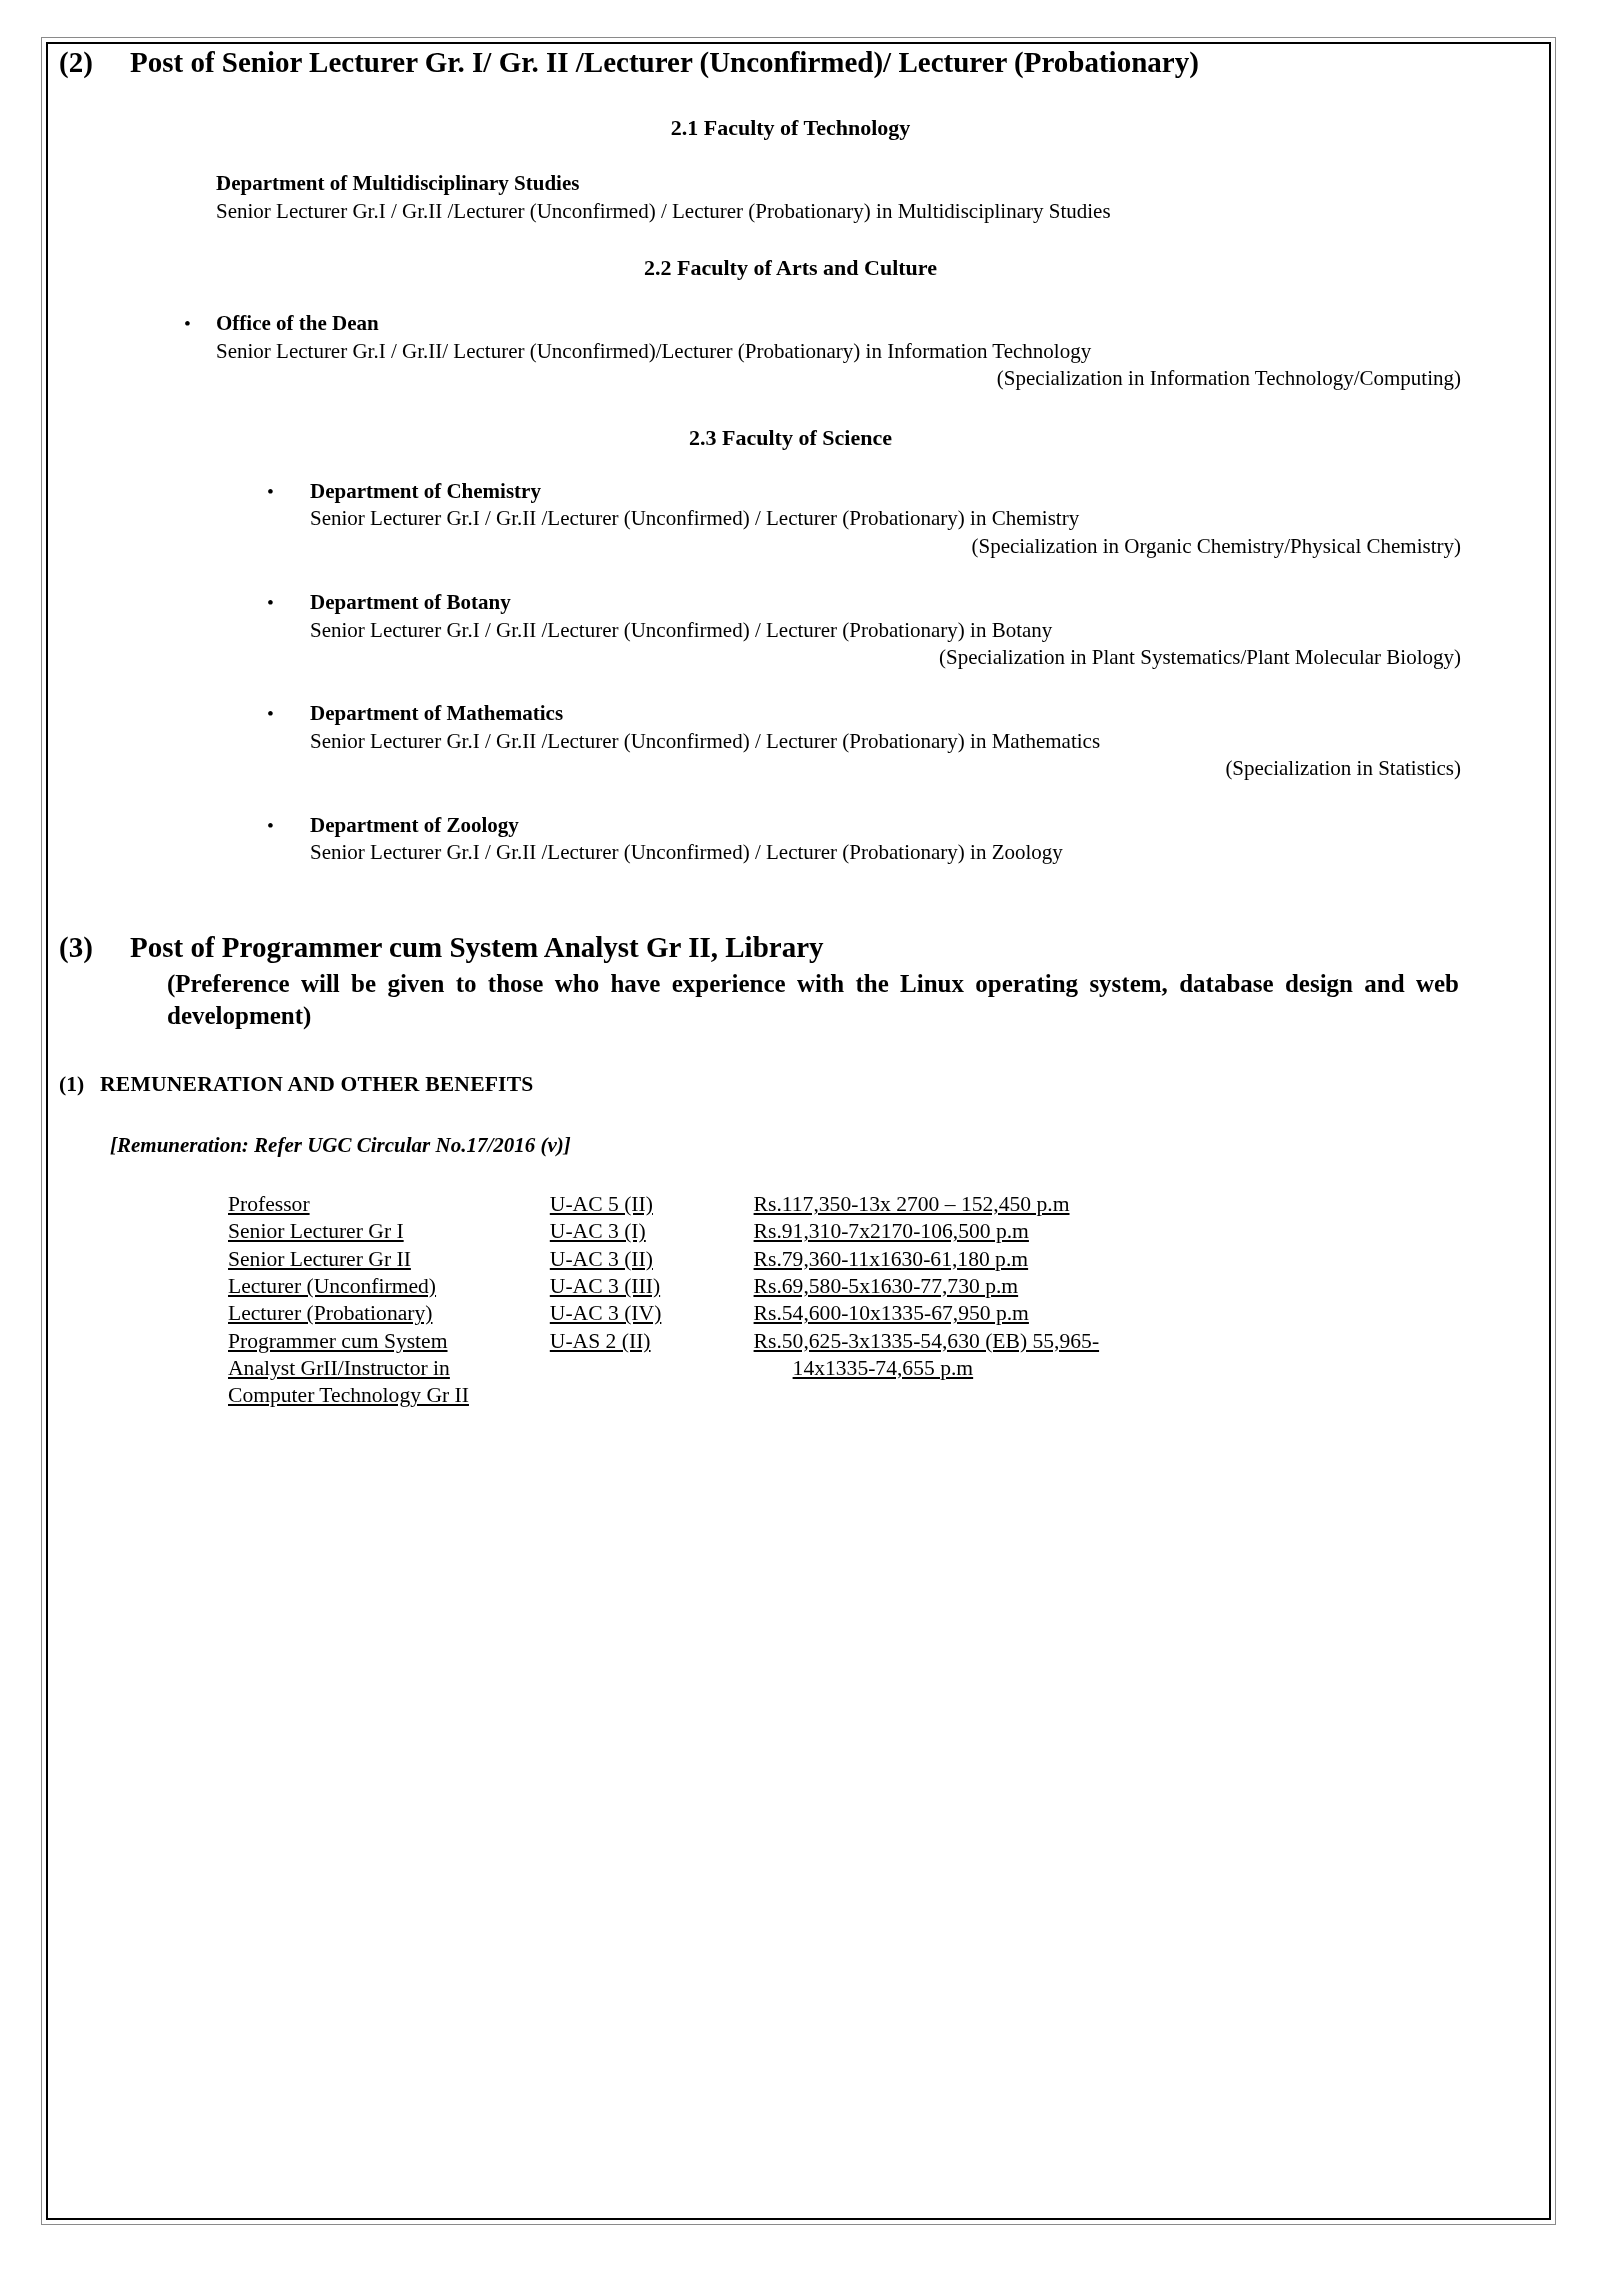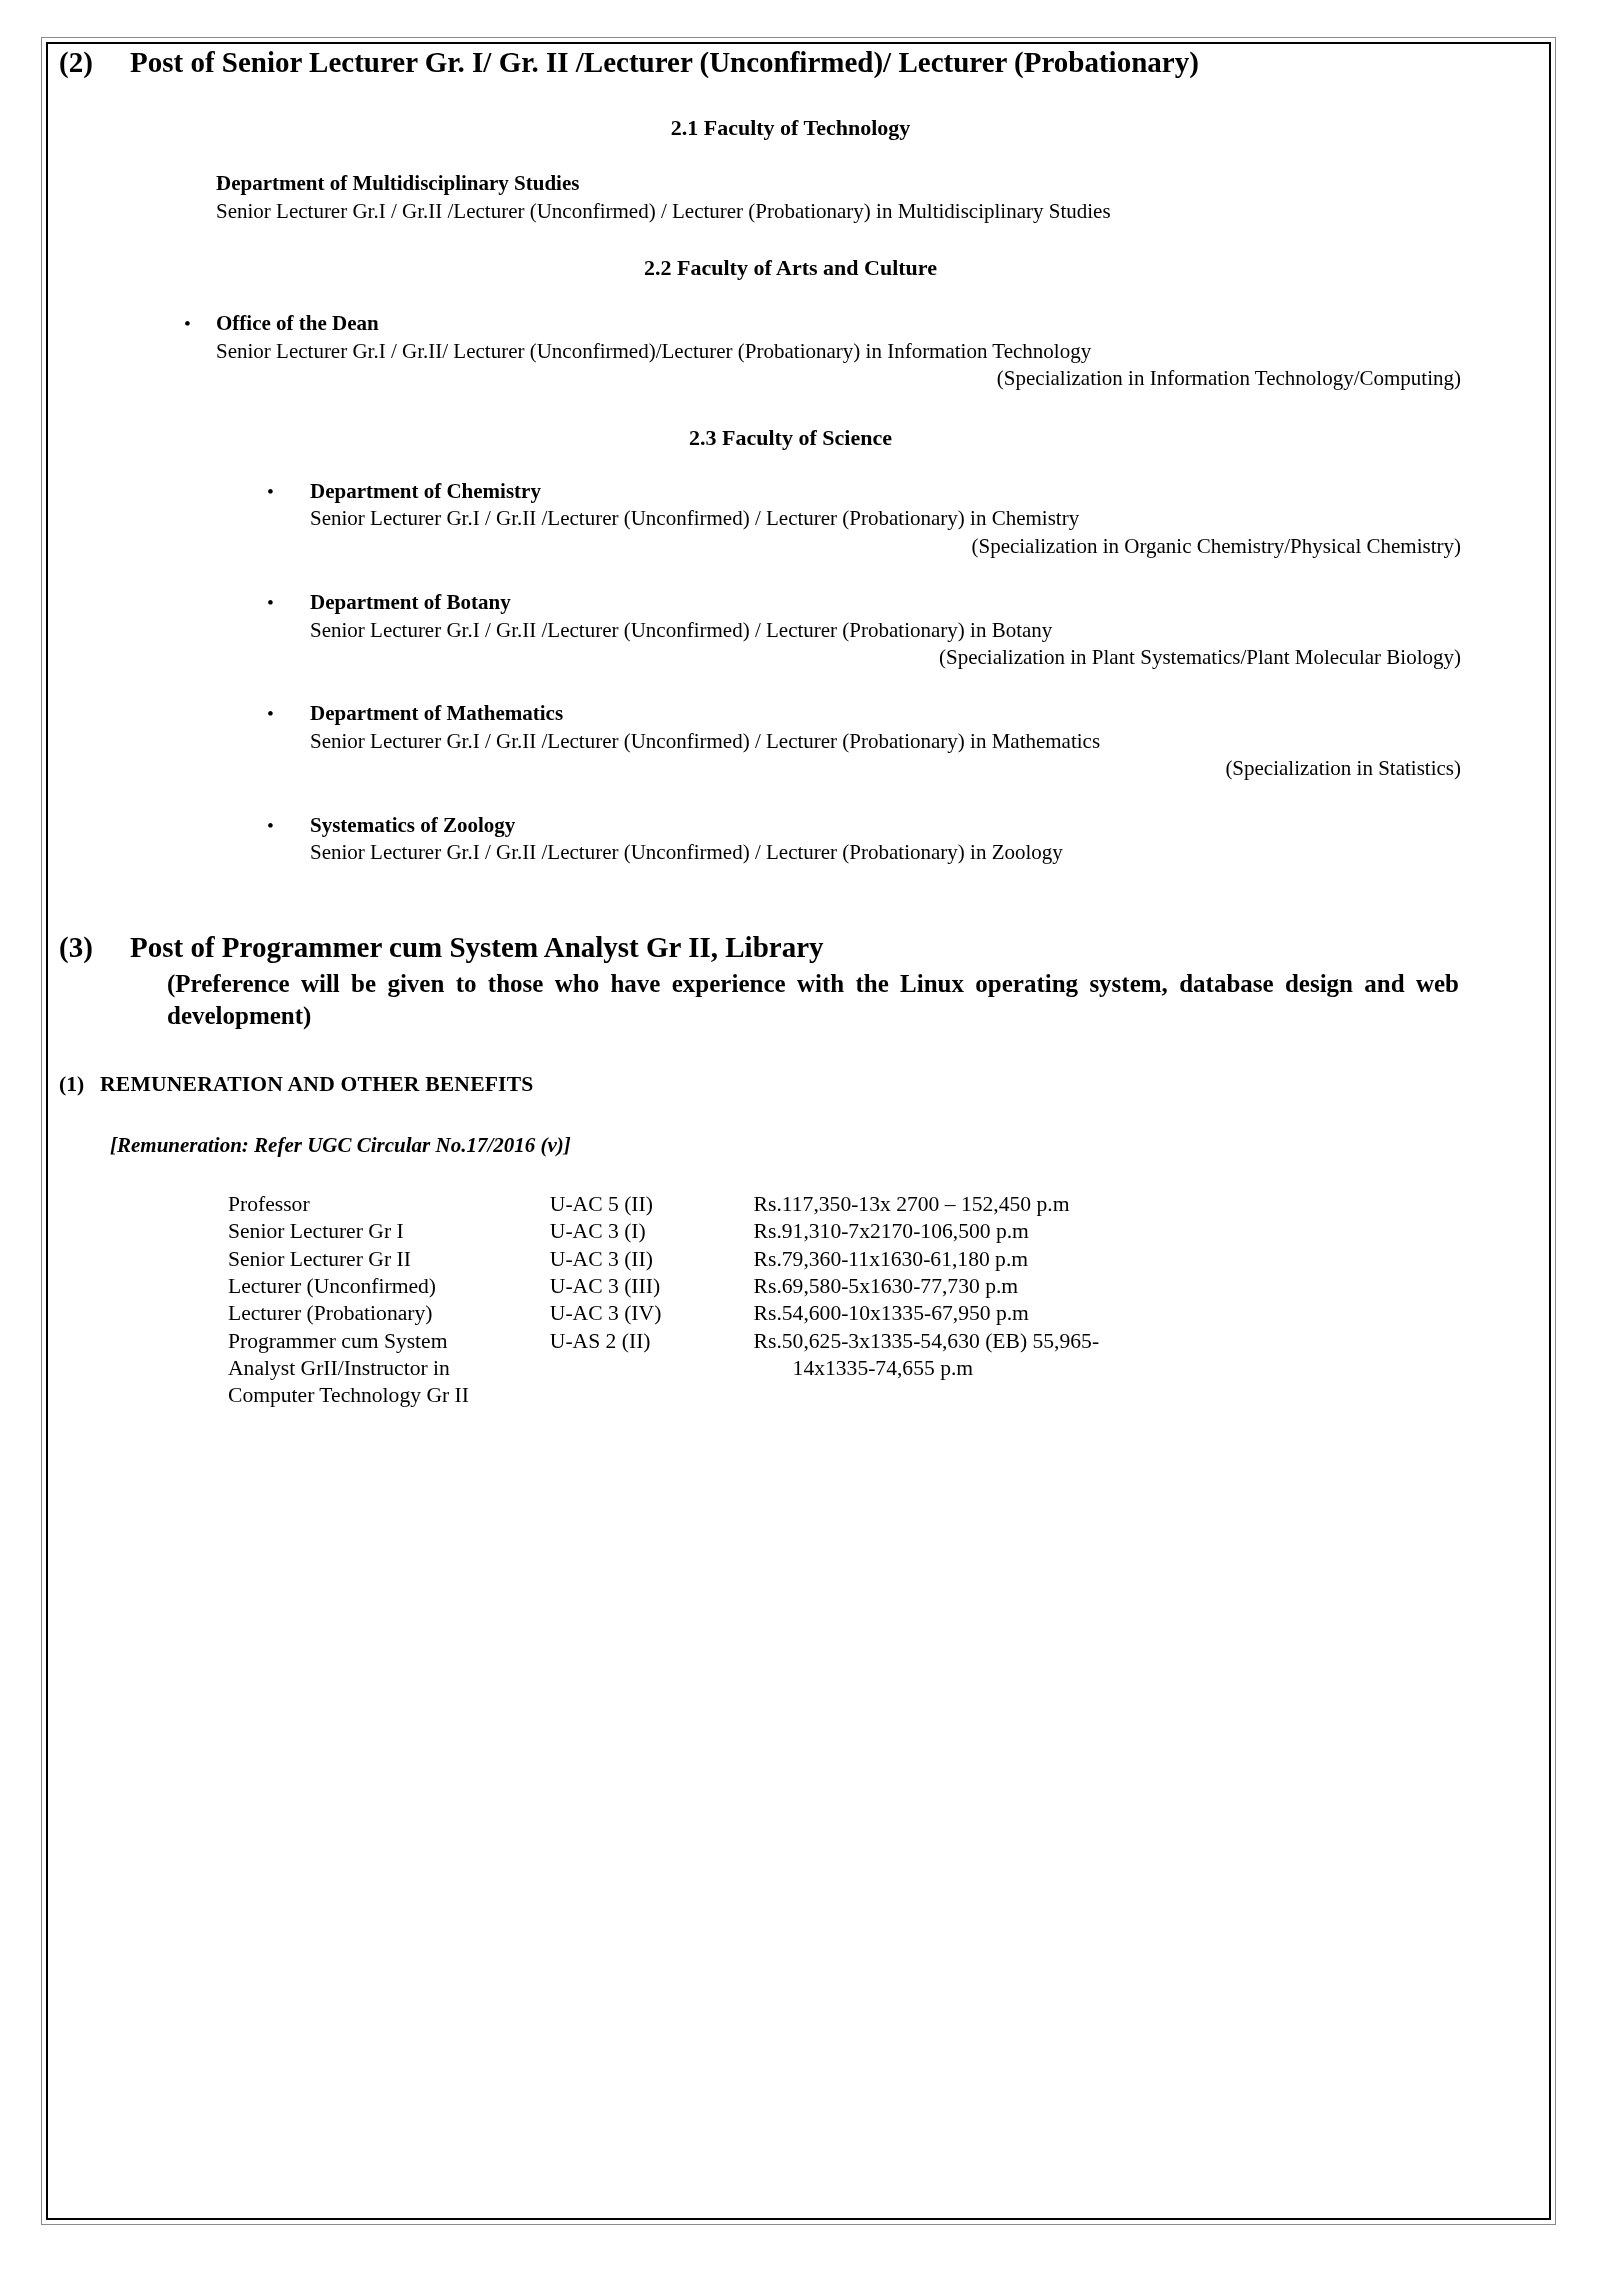--- a/index.html
+++ b/index.html
@@ -130,20 +130,21 @@
     font-weight: bold;
     margin-left: 51px;
   }
 
   
   .salary-table {
     margin-left: 169px;
     border-collapse: collapse;
     font-size: 21.6px;
     line-height: 1.22;
+    text-decoration: underline;
   }
   .salary-table td {
     padding: 0 0 1px 0;
     vertical-align: top;
     white-space: nowrap;
   }
   .salary-table td.c-post  { width: 312px; padding-right: 9.8px; }
   .salary-table td.c-grade { width: 194px; padding-right: 9.8px; }
   .salary-table td.c-amt   { width: auto; }
 </style>
@@ -207,21 +208,21 @@
     <div class="body">
       <div class="dept-title">Department of Mathematics</div>
       <div class="dept-desc">Senior Lecturer Gr.I / Gr.II /Lecturer (Unconfirmed) / Lecturer (Probationary) in Mathematics</div>
       <div class="dept-desc nojust">(Specialization in Statistics)</div>
     </div>
   </div>
 
   <div class="dept-item grp-b" style="margin-bottom:61px;">
     <span class="bullet">•</span>
     <div class="body">
-      <div class="dept-title">Systematics of Zoology</div>
+      <div class="dept-title">Department of Zoology</div>
       <div class="dept-desc">Senior Lecturer Gr.I / Gr.II /Lecturer (Unconfirmed) / Lecturer (Probationary) in Zoology</div>
     </div>
   </div>
 
   <div class="post-heading" style="margin-bottom:2px;">
     <span class="num">(3)</span>
     <span class="txt">Post of Programmer cum System Analyst Gr II, Library</span>
   </div>
   <div class="post3-note" style="margin-left:108px; width:1292px; margin-bottom:37px;">(Preference will be given to those who have experience with the Linux operating system, database design and web development)</div>
 

